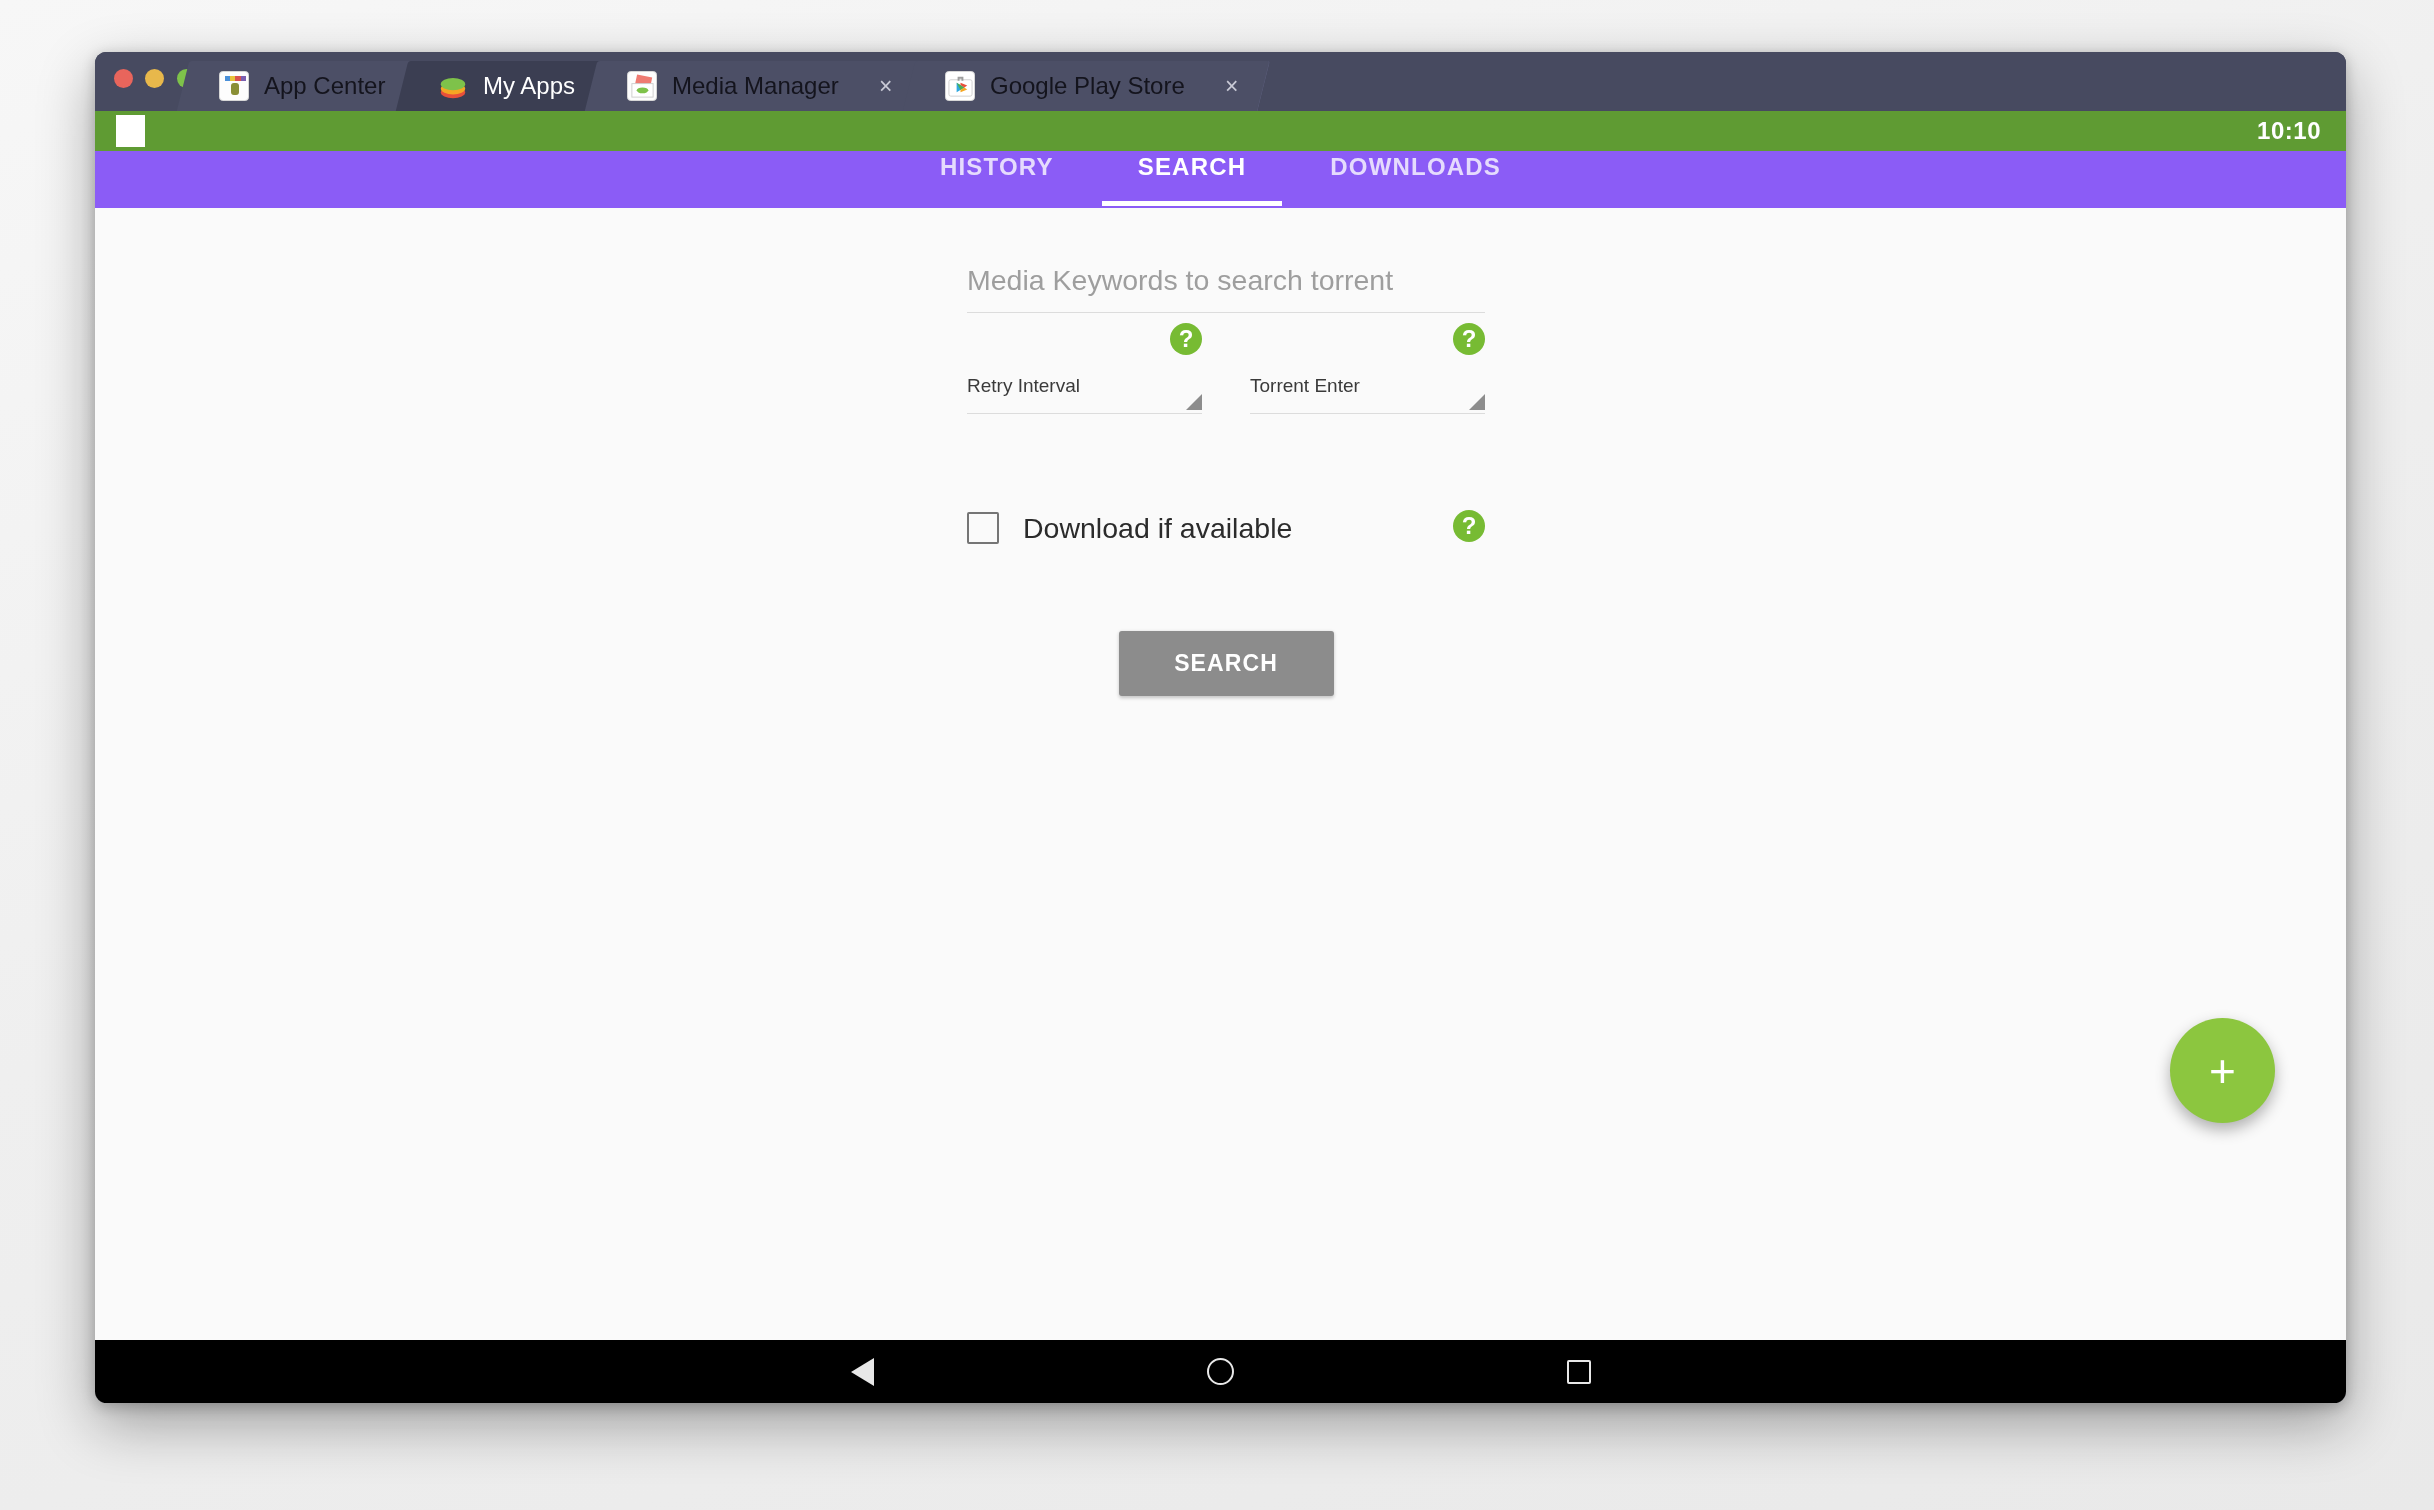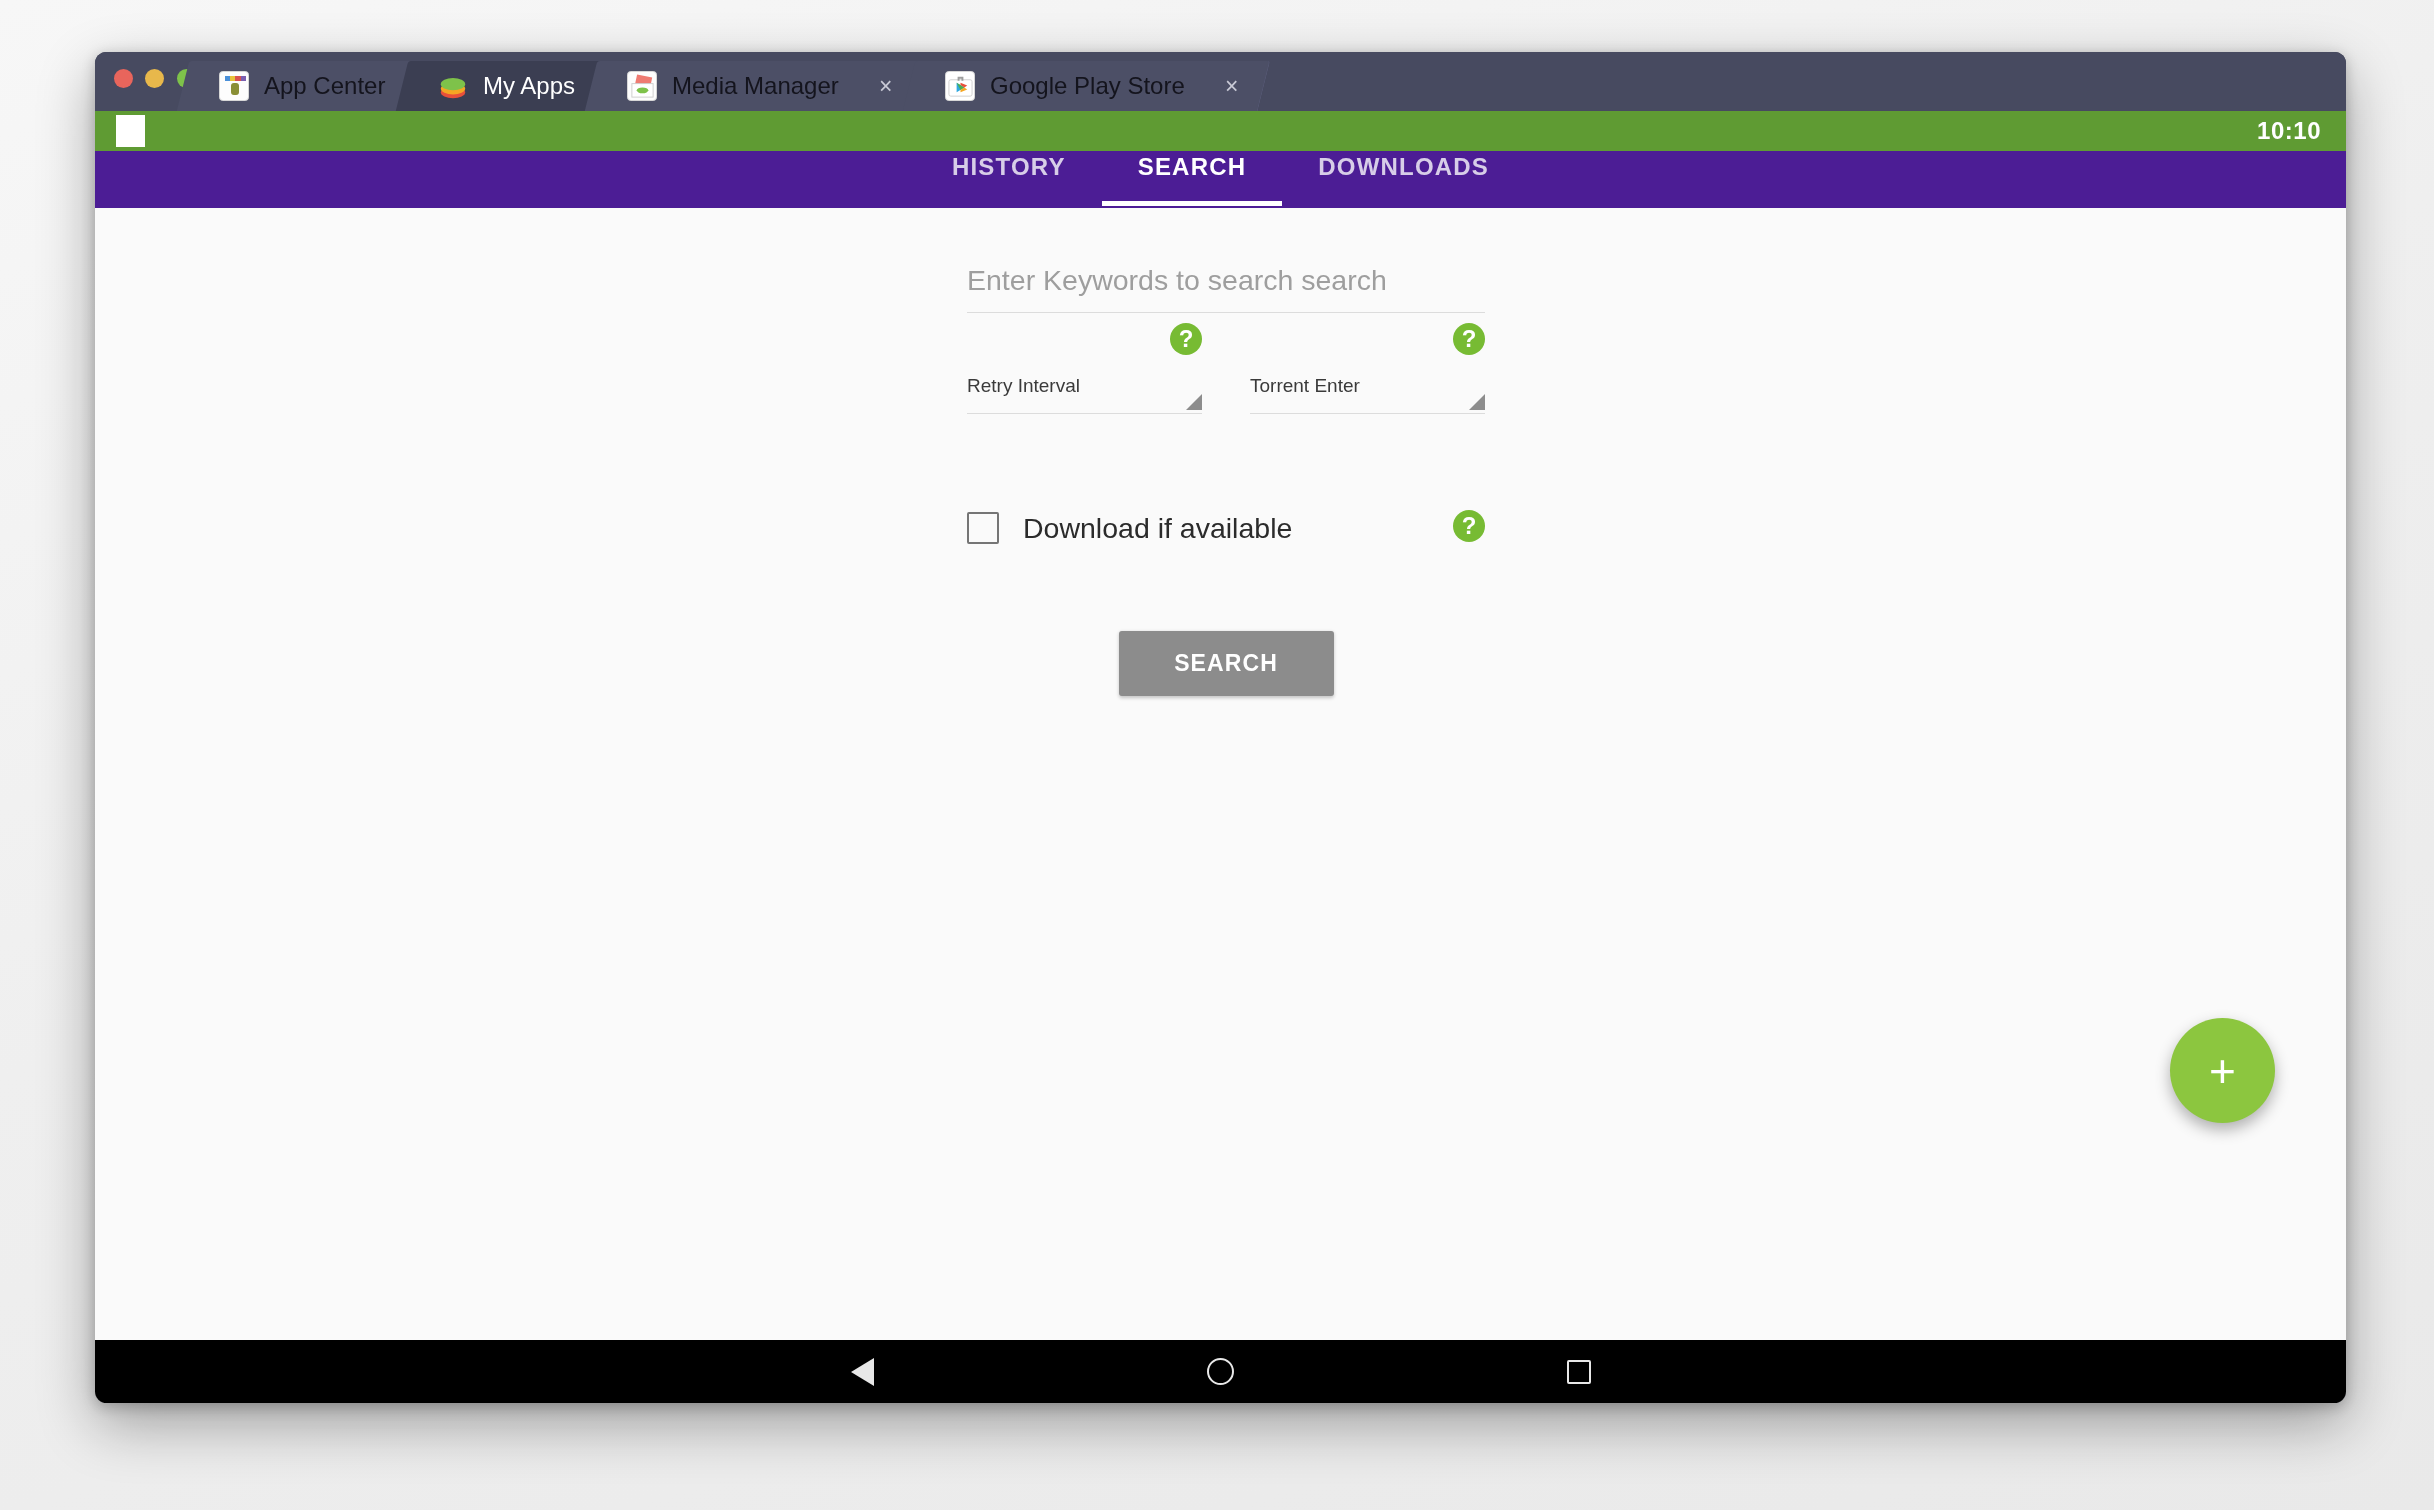--- a/index.html
+++ b/index.html
@@ -99,22 +99,22 @@
     position: absolute; left: 25px; top: 34px;
     color: #ffffff; font-size: 35px; font-weight: bold; letter-spacing: 0.3px;
   }
   .overflow {
     position: absolute; right: 30px; top: 40px;
     display: flex; flex-direction: column; gap: 5.7px; align-items: center;
   }
   .overflow span { width: 7.6px; height: 7.6px; border-radius: 50%; background: #fff; }
 
   .tabrow {
-    position: relative; height: 57px; background: #4c1d95;
-    display: flex; justify-content: center; align-items: flex-start; gap: 0;
+    position: relative; height: 57px; background: #8b5cf6;
+    display: flex; justify-content: center; align-items: flex-start; gap: 12px;
   }
   .app-tab {
     color: rgba(255,255,255,.78);
     font-size: 24px; font-weight: bold; letter-spacing: 1.2px;
     padding: 1.9px 36px 0; position: relative; height: 55px;
   }
   .app-tab.selected { color: #ffffff; }
   .app-tab.selected::after {
     content: ''; position: absolute; left: 0; right: 0; bottom: 0;
     height: 4.8px; background: #ffffff;
@@ -280,21 +280,21 @@
         <div class="app-tab">HISTORY</div>
         <div class="app-tab selected">SEARCH</div>
         <div class="app-tab">DOWNLOADS</div>
       </div>
 
       <div class="content">
 
         <div class="form">
 
           <div class="search-field">
-            <span class="ph">Enter Keywords to search search</span>
+            <span class="ph">Media Keywords to search torrent</span>
           </div>
 
           <div class="spinner-row">
 
             <div class="spinner">
               <div class="help-badge">?</div>
               <div class="spinner-inner">
                 <span class="spinner-label">Retry Interval</span>
                 <span class="spinner-arrow"></span>
               </div>

